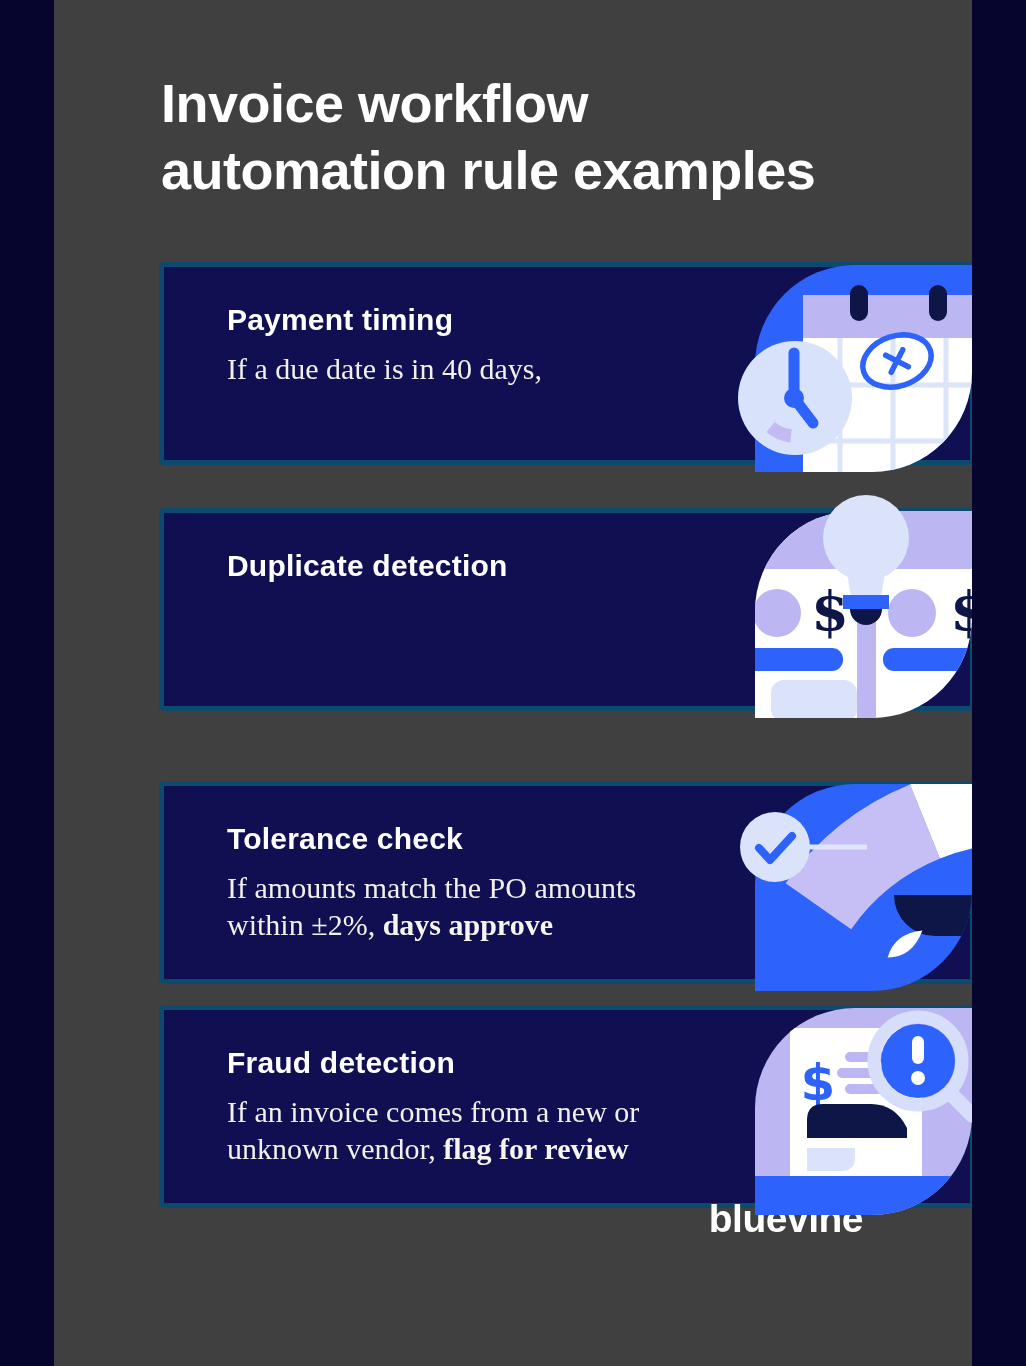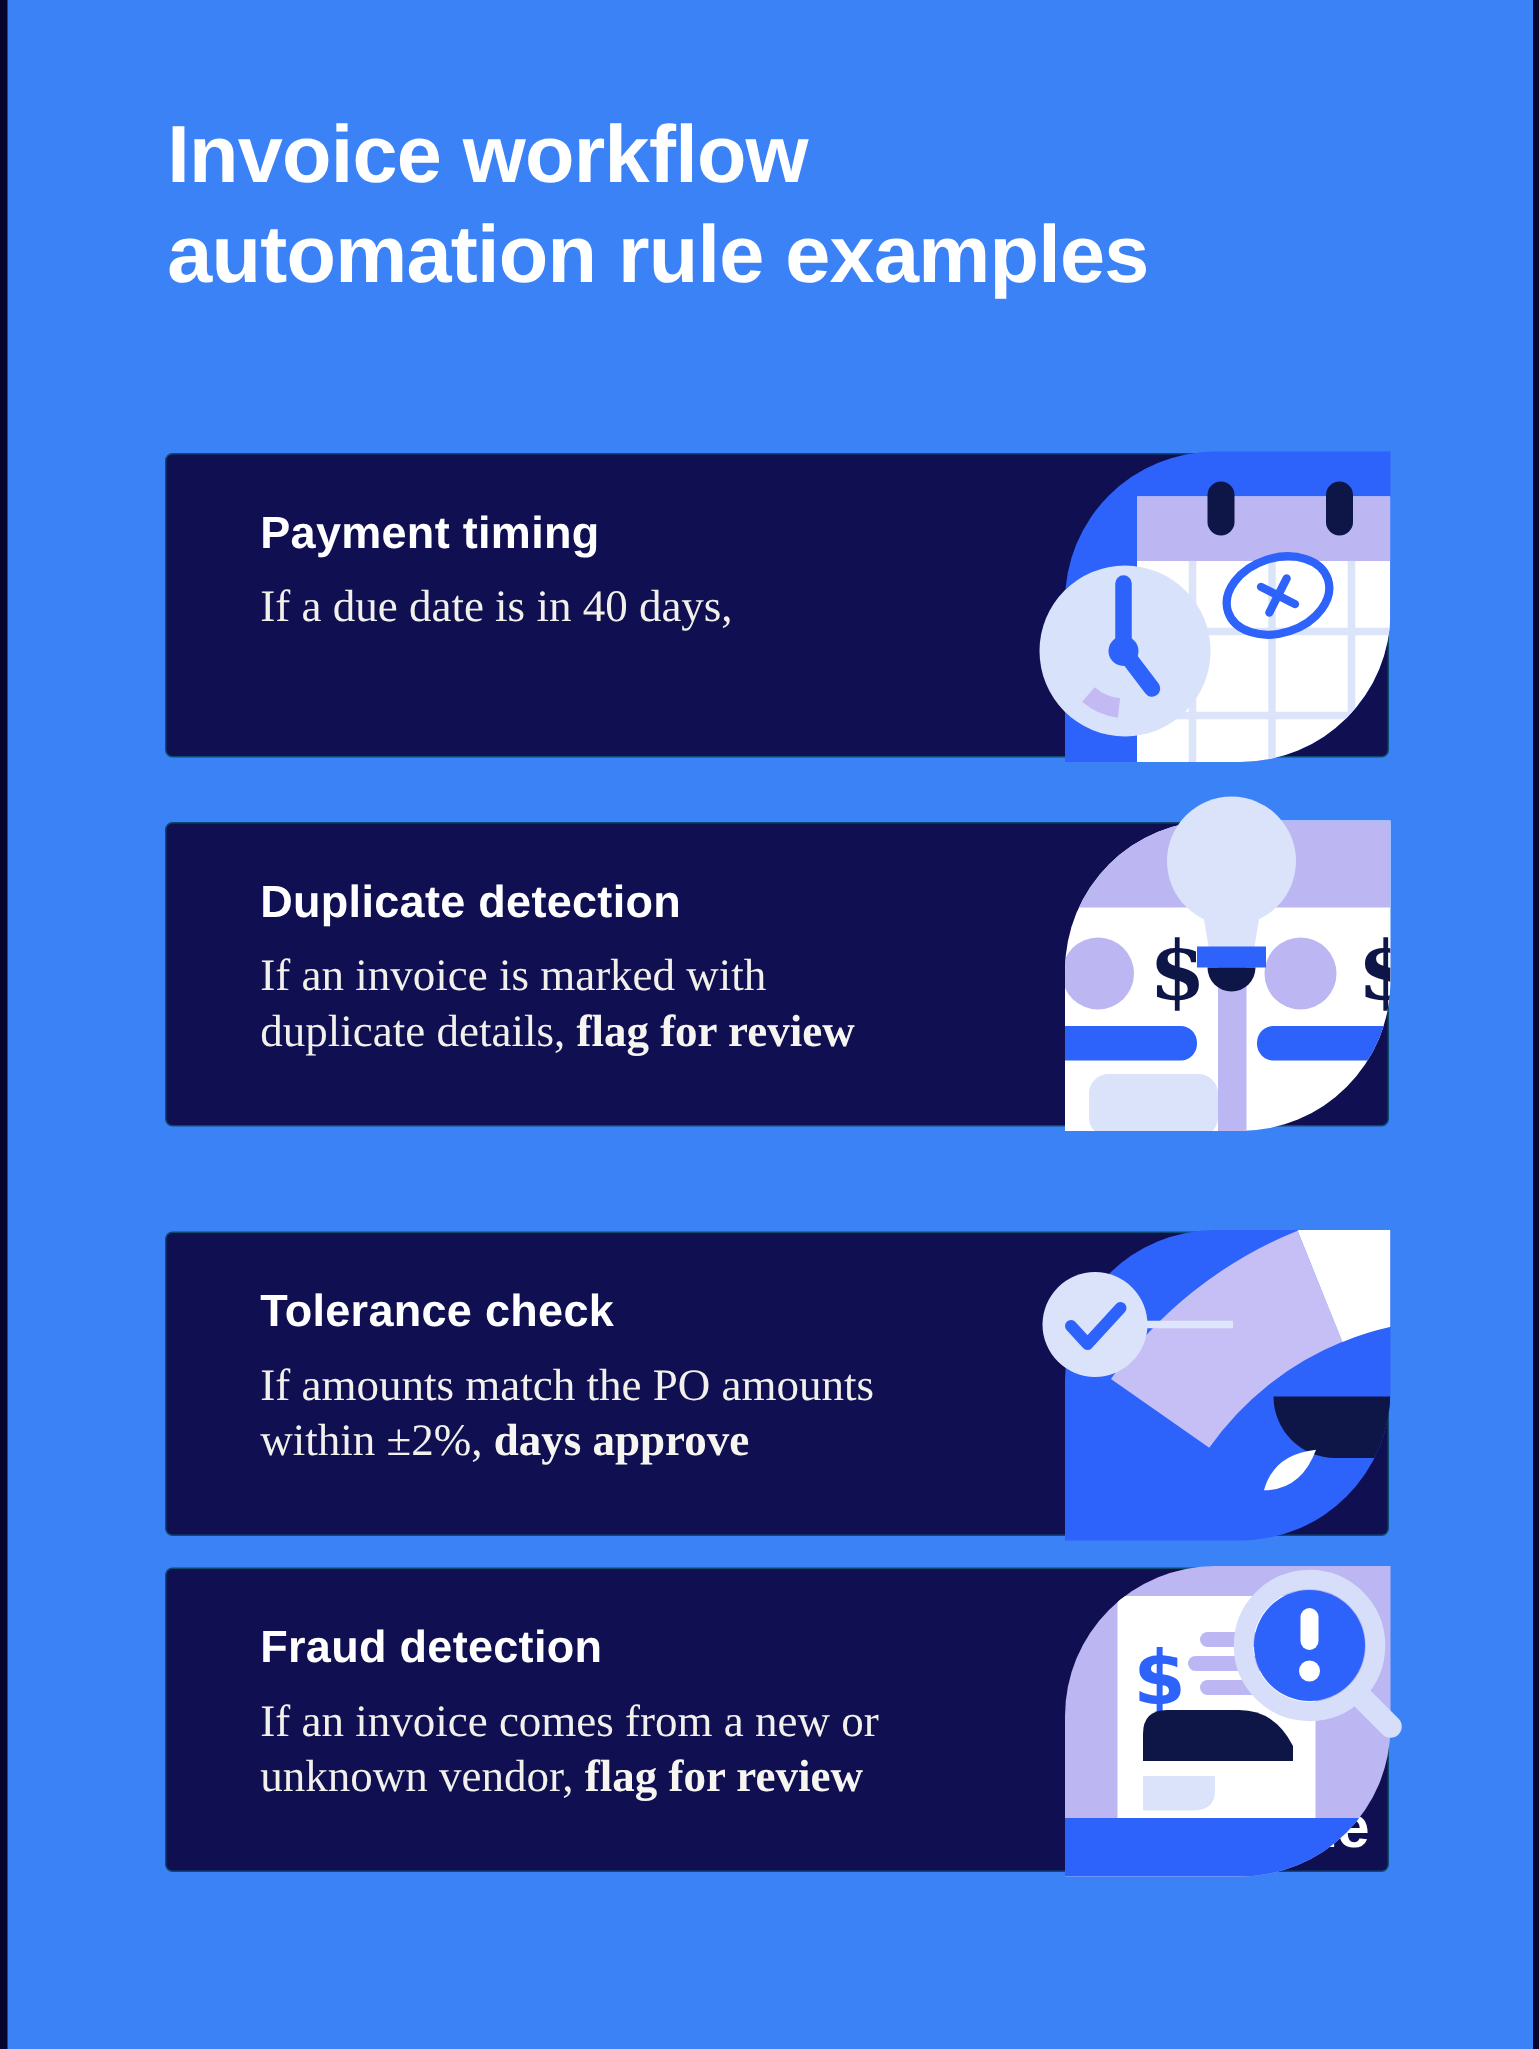--- a/index.html
+++ b/index.html
@@ -1,36 +1,35 @@
 <!DOCTYPE html>
 <html><head>
 <meta charset="utf-8">
 <style>
   html,body{margin:0;padding:0;background:#05052e;}
   .stage{
     position:relative;
-    width:1017px;height:1366px;
+    width:918px;height:1366px;
     margin:0 auto;
-    background:#3b82f6;
+    background:#404040;
     overflow:hidden;
     font-family:"Liberation Sans",sans-serif;
     text-decoration:underline;
   }
   .page-title{
     position:absolute;left:107px;top:70px;margin:0;
     color:#ffffff;font-size:54px;font-weight:700;
     line-height:67px;letter-spacing:-0.5px;
   }
   .card{
     position:absolute;left:105px;width:816px;height:203px;
     box-sizing:border-box;
     background:#0f0f52;
-    border:1px solid #0c4a6e;
+    border:5px solid #0c4a6e;
     border-radius:5px;
-    margin-top:40px;
   }
   .card-1{top:262px}
   .card-2{top:508px}
   .card-3{top:781px}
   .card-4{top:1005px}
   .card-text{position:absolute;left:63px;top:36px;z-index:3;}
   .card-title{
     margin:0 0 13px 0;color:#ffffff;
     font-size:30px;font-weight:700;letter-spacing:0.2px;
   }
@@ -89,21 +88,20 @@
         <line x1="39" y1="133" x2="39" y2="88"></line>
         <line x1="39" y1="133" x2="58" y2="158"></line>
       </g>
       <circle cx="39" cy="133" r="10" fill="#2d63fb"></circle>
     </svg>
   </section>
 
   <section class="card card-2">
     <div class="card-text">
       <h2 class="card-title">Duplicate detection</h2>
-      <p class="card-body"><span>If an invoice is marked with</span><br><span>duplicate details, </span><strong>flag for review</strong></p>
     </div>
     <svg class="illu illu-tall" width="217" height="227" viewBox="0 0 217 227" role="img" aria-label="duplicate-invoices-lightbulb">
       <defs>
         <clipPath id="leaf2">
             <path d="M0,120 A100,100 0 0 1 100,20 L217,20 L217,127 A100,100 0 0 1 117,227 L0,227 Z"></path>
           </clipPath>
       </defs>
       <path d="M0,120 A100,100 0 0 1 100,20 L217,20 L217,127 A100,100 0 0 1 117,227 L0,227 Z" fill="#ffffff"></path>
       <g clip-path="url(#leaf2)">
         <rect x="0" y="20" width="217" height="58" fill="#bcb6f2"></rect>

